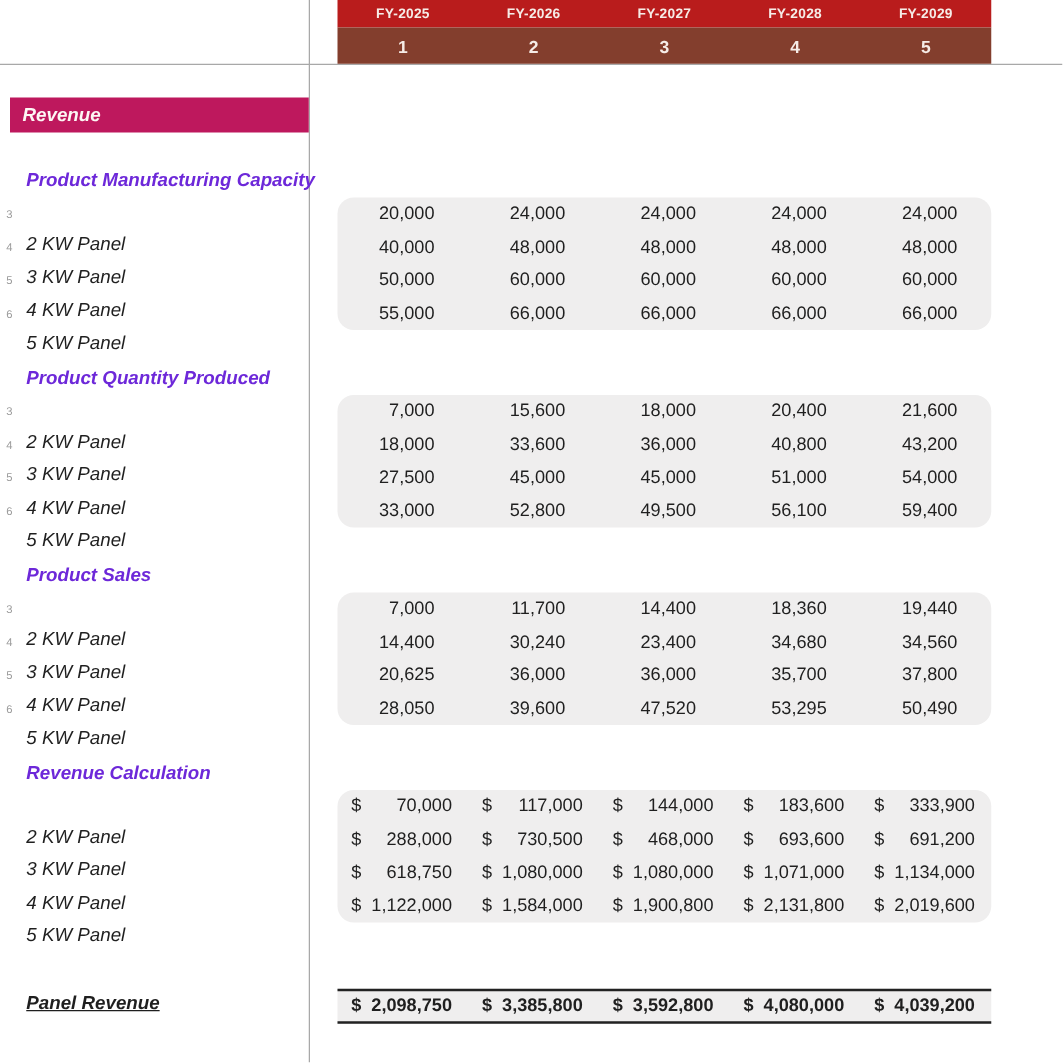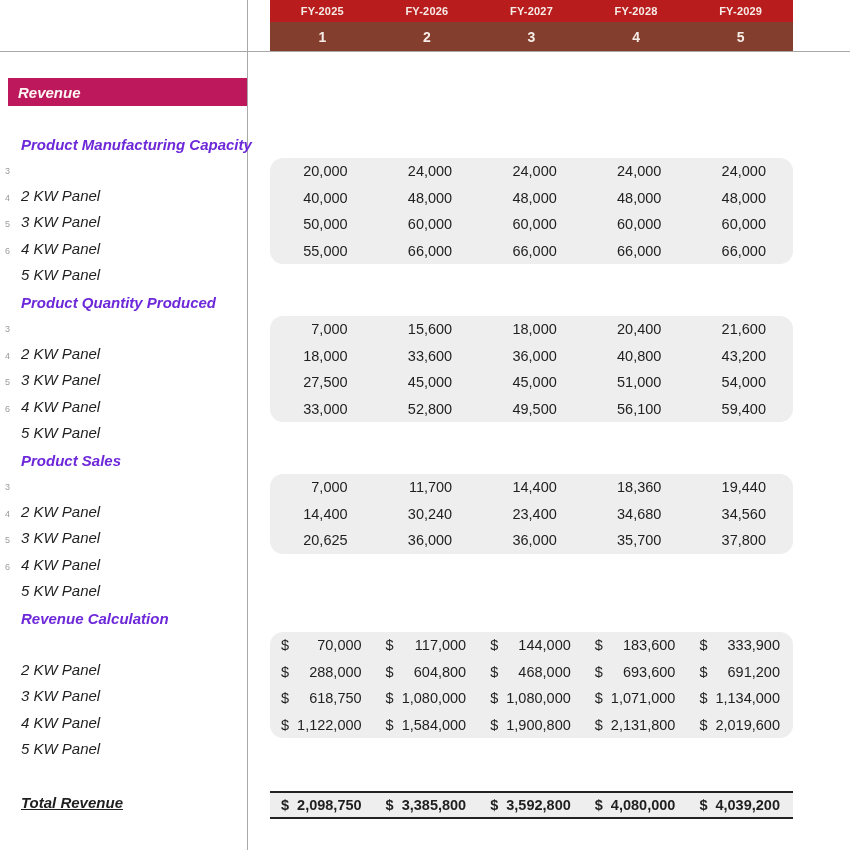--- a/index.html
+++ b/index.html
@@ -199,20 +199,27 @@
         <div class="cell num">34,680</div>
         <div class="cell num">34,560</div>
       </div>
       <div class="data-row">
         <div class="cell num">20,625</div>
         <div class="cell num">36,000</div>
         <div class="cell num">36,000</div>
         <div class="cell num">35,700</div>
         <div class="cell num">37,800</div>
       </div>
+      <div class="data-row">
+        <div class="cell num">28,050</div>
+        <div class="cell num">39,600</div>
+        <div class="cell num">47,520</div>
+        <div class="cell num">53,295</div>
+        <div class="cell num">50,490</div>
+      </div>
     </div>
     <div class="section-heading" style="top: 606px;">Revenue Calculation</div>
     <div class="label-col" style="top: 632px;">
       <div class="label-row">
         <span class="row-label">2 KW Panel</span>
       </div>
       <div class="label-row">
         <span class="row-label">3 KW Panel</span>
       </div>
       <div class="label-row">
@@ -245,21 +252,21 @@
           <span class="val">333,900</span>
         </div>
       </div>
       <div class="data-row">
         <div class="cell cur">
           <span class="dollar">$</span>
           <span class="val">288,000</span>
         </div>
         <div class="cell cur">
           <span class="dollar">$</span>
-          <span class="val">604,800</span>
+          <span class="val">730,500</span>
         </div>
         <div class="cell cur">
           <span class="dollar">$</span>
           <span class="val">468,000</span>
         </div>
         <div class="cell cur">
           <span class="dollar">$</span>
           <span class="val">693,600</span>
         </div>
         <div class="cell cur">
@@ -307,21 +314,21 @@
           <span class="val">2,131,800</span>
         </div>
         <div class="cell cur">
           <span class="dollar">$</span>
           <span class="val">2,019,600</span>
         </div>
       </div>
     </div>
   </div>
 
-<div class="total-label">Total Revenue</div>
+<div class="total-label">Panel Revenue</div>
 <div class="total-row" id="total-row">
     <div class="cell cur">
       <span class="dollar">$</span>
       <span class="val">2,098,750</span>
     </div>
     <div class="cell cur">
       <span class="dollar">$</span>
       <span class="val">3,385,800</span>
     </div>
     <div class="cell cur">

